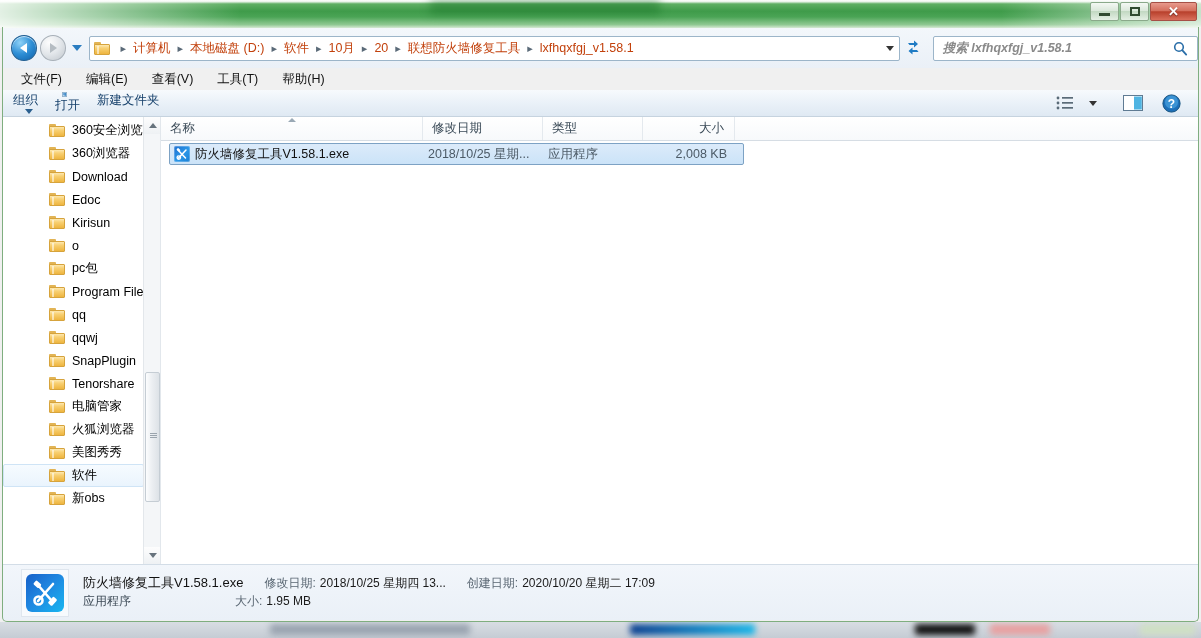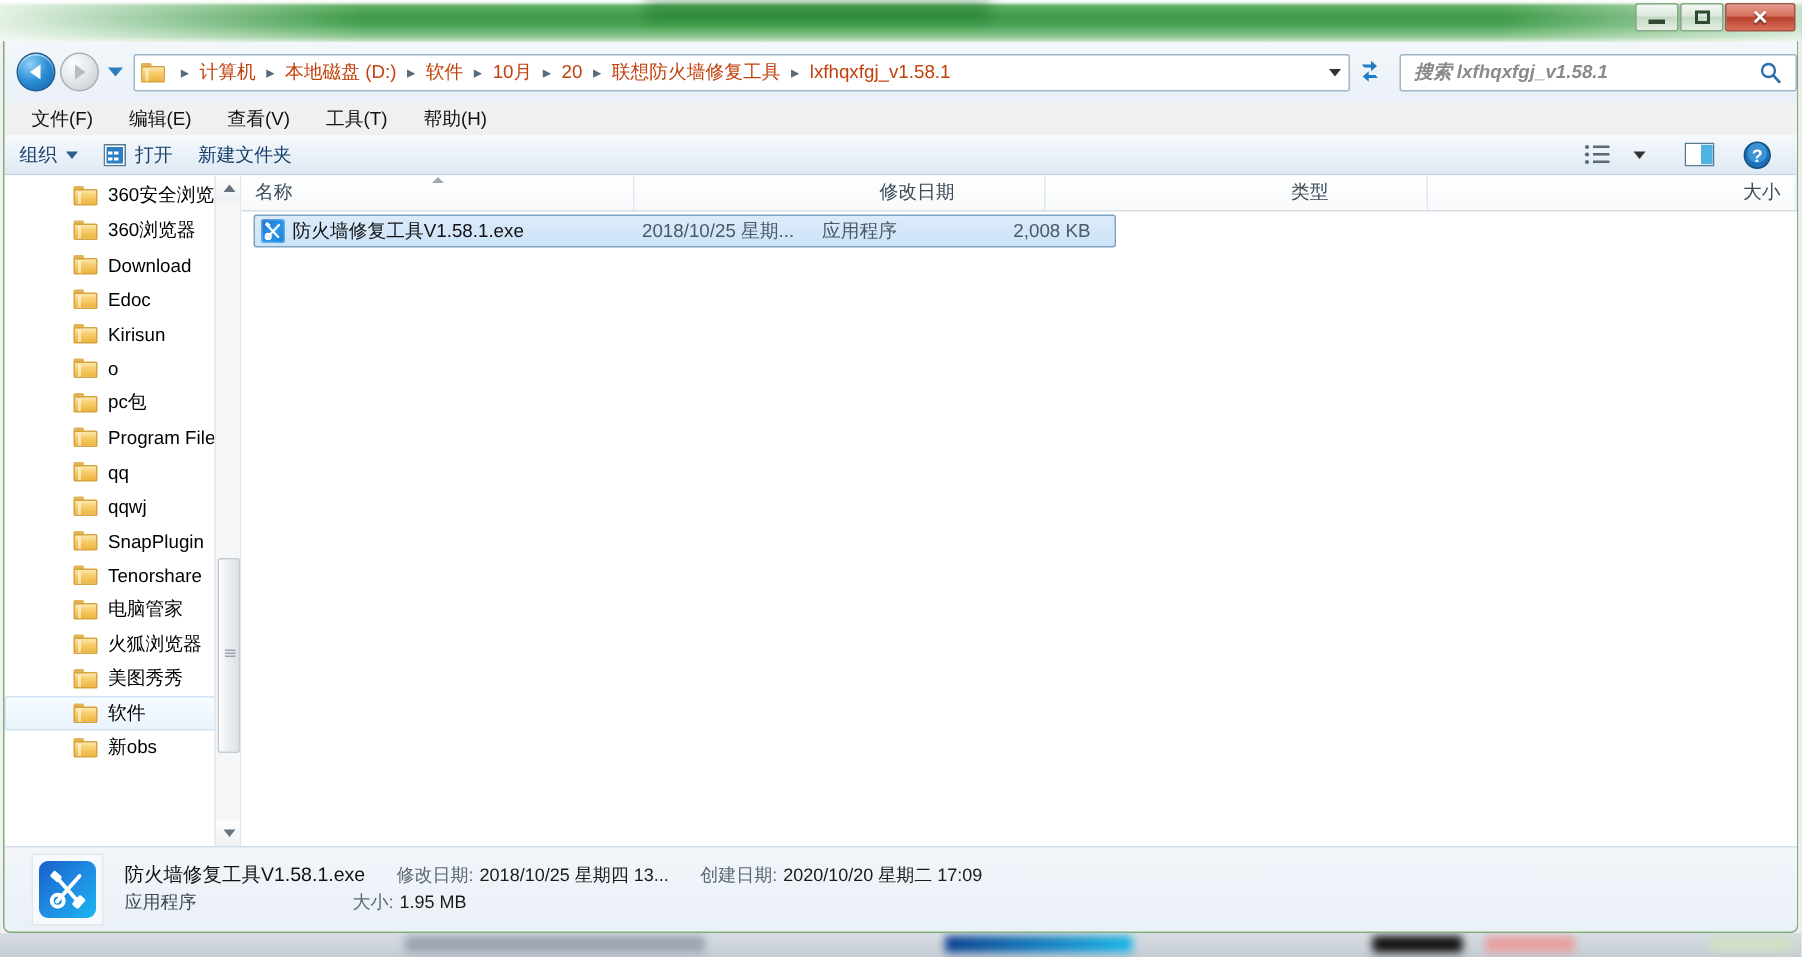--- a/index.html
+++ b/index.html
@@ -198,20 +198,21 @@
     box-sizing: border-box;
     display: flex; align-items: center;
   }
   .tb-item {
     font-size: 12.5px;
     color: #16406b;
     display: flex; align-items: center;
     height: 22px;
     padding: 0 7px;
     margin-left: 3px;
+    flex-direction: column;
   }
   .tb-caret {
     width: 0;height: 0;
     border-left: 4px solid transparent;
     border-right: 4px solid transparent;
     border-top: 5px solid #2a5f8f;
     margin-left: 6px;
   }
   .tb-right {
     margin-left: auto;
@@ -340,21 +341,20 @@
     position: relative;
     background: #ffffff;
     overflow: hidden;
   }
   .col-head {
     display: flex;
     height: 24px;
     background: linear-gradient(to bottom, #ffffff 0%, #f7f9fb 100%);
     border-bottom: 1px solid #d6dde4;
     box-sizing: border-box;
-    justify-content: space-between;
   }
   .col {
     font-size: 12.5px;
     color: #3a4a57;
     display: flex; align-items: center;
     padding-left: 9px;
     border-right: 1px solid #e4e9ee;
     box-sizing: border-box;
     position: relative;
     height: 100%;

